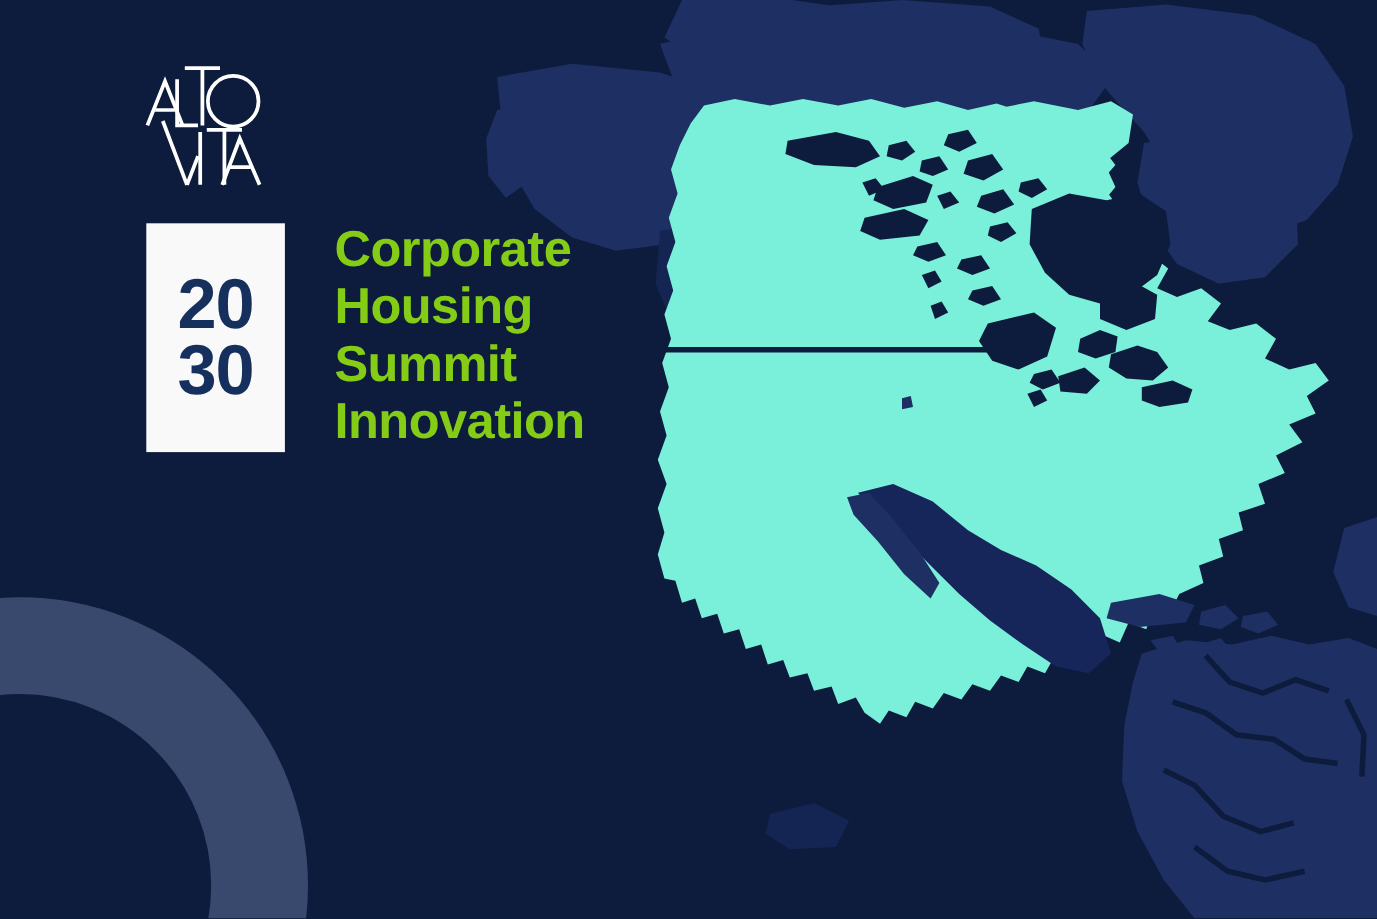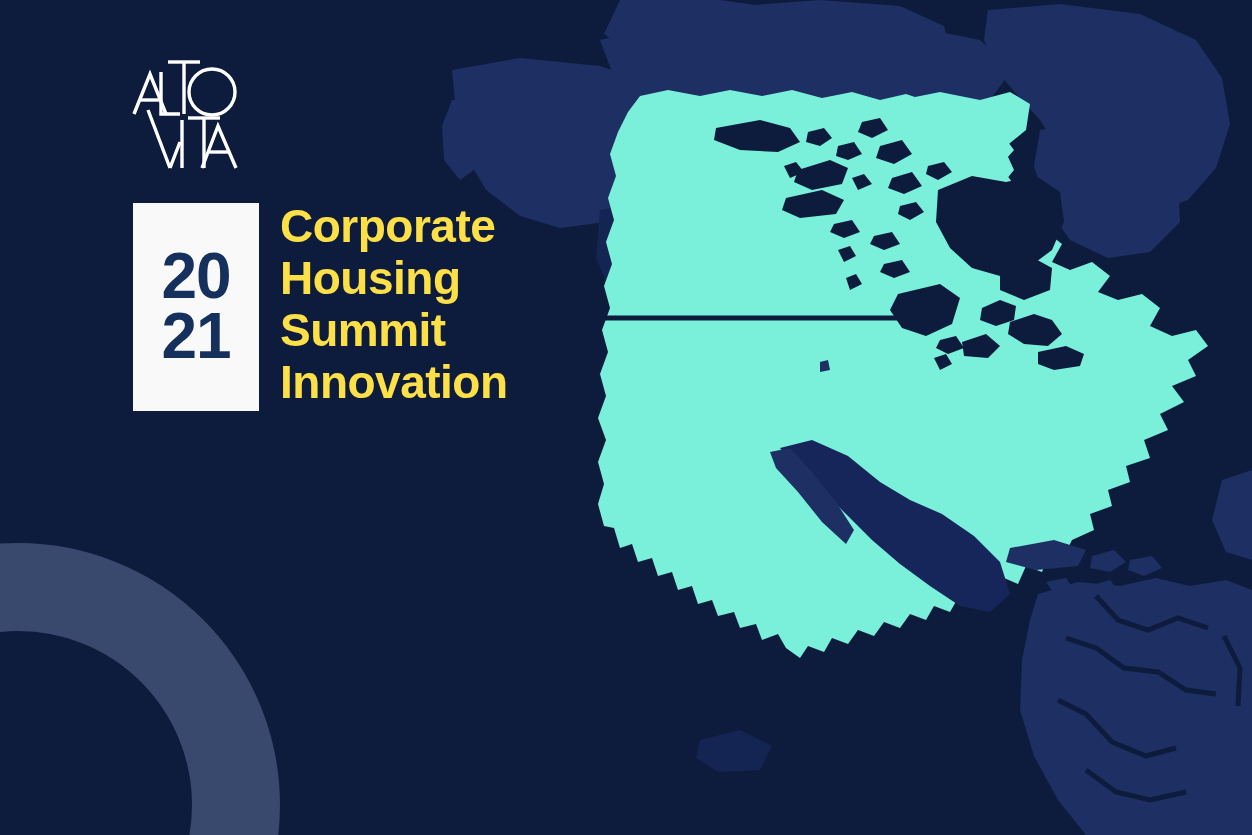--- a/index.html
+++ b/index.html
@@ -62,24 +62,24 @@
     font-family:"Liberation Sans", sans-serif;
     font-weight:700;
     font-size:64px;
     letter-spacing:-1px;
     display:block;
   }
 
   
   .headline{
     position:absolute;
-    left:280px;
+    left:304px;
     top:200px;
     width:420px;
-    color:#fde047;
+    color:#84cc16;
     font-family:"Liberation Sans", sans-serif;
     font-weight:700;
     font-size:46px;
     line-height:52px;
     letter-spacing:-0.5px;
   }
   .headline .ln{display:block;white-space:nowrap;}
 </style>
 </head>
 <body>
@@ -266,21 +266,21 @@
         <path d="M76 70 L76 120"></path>
 
         <path d="M74 120 L90 78 L108 120"></path>
         <path d="M81 104 L100 104"></path>
       </g>
     </svg>
   </div>
 
   <div class="year-badge">
     <span class="yr">20</span>
-    <span class="yr">21</span>
+    <span class="yr">30</span>
   </div>
 
   <div class="headline">
     <span class="ln">Corporate</span>
     <span class="ln">Housing</span>
     <span class="ln">Summit</span>
     <span class="ln">Innovation</span>
   </div>
 
 </div>

